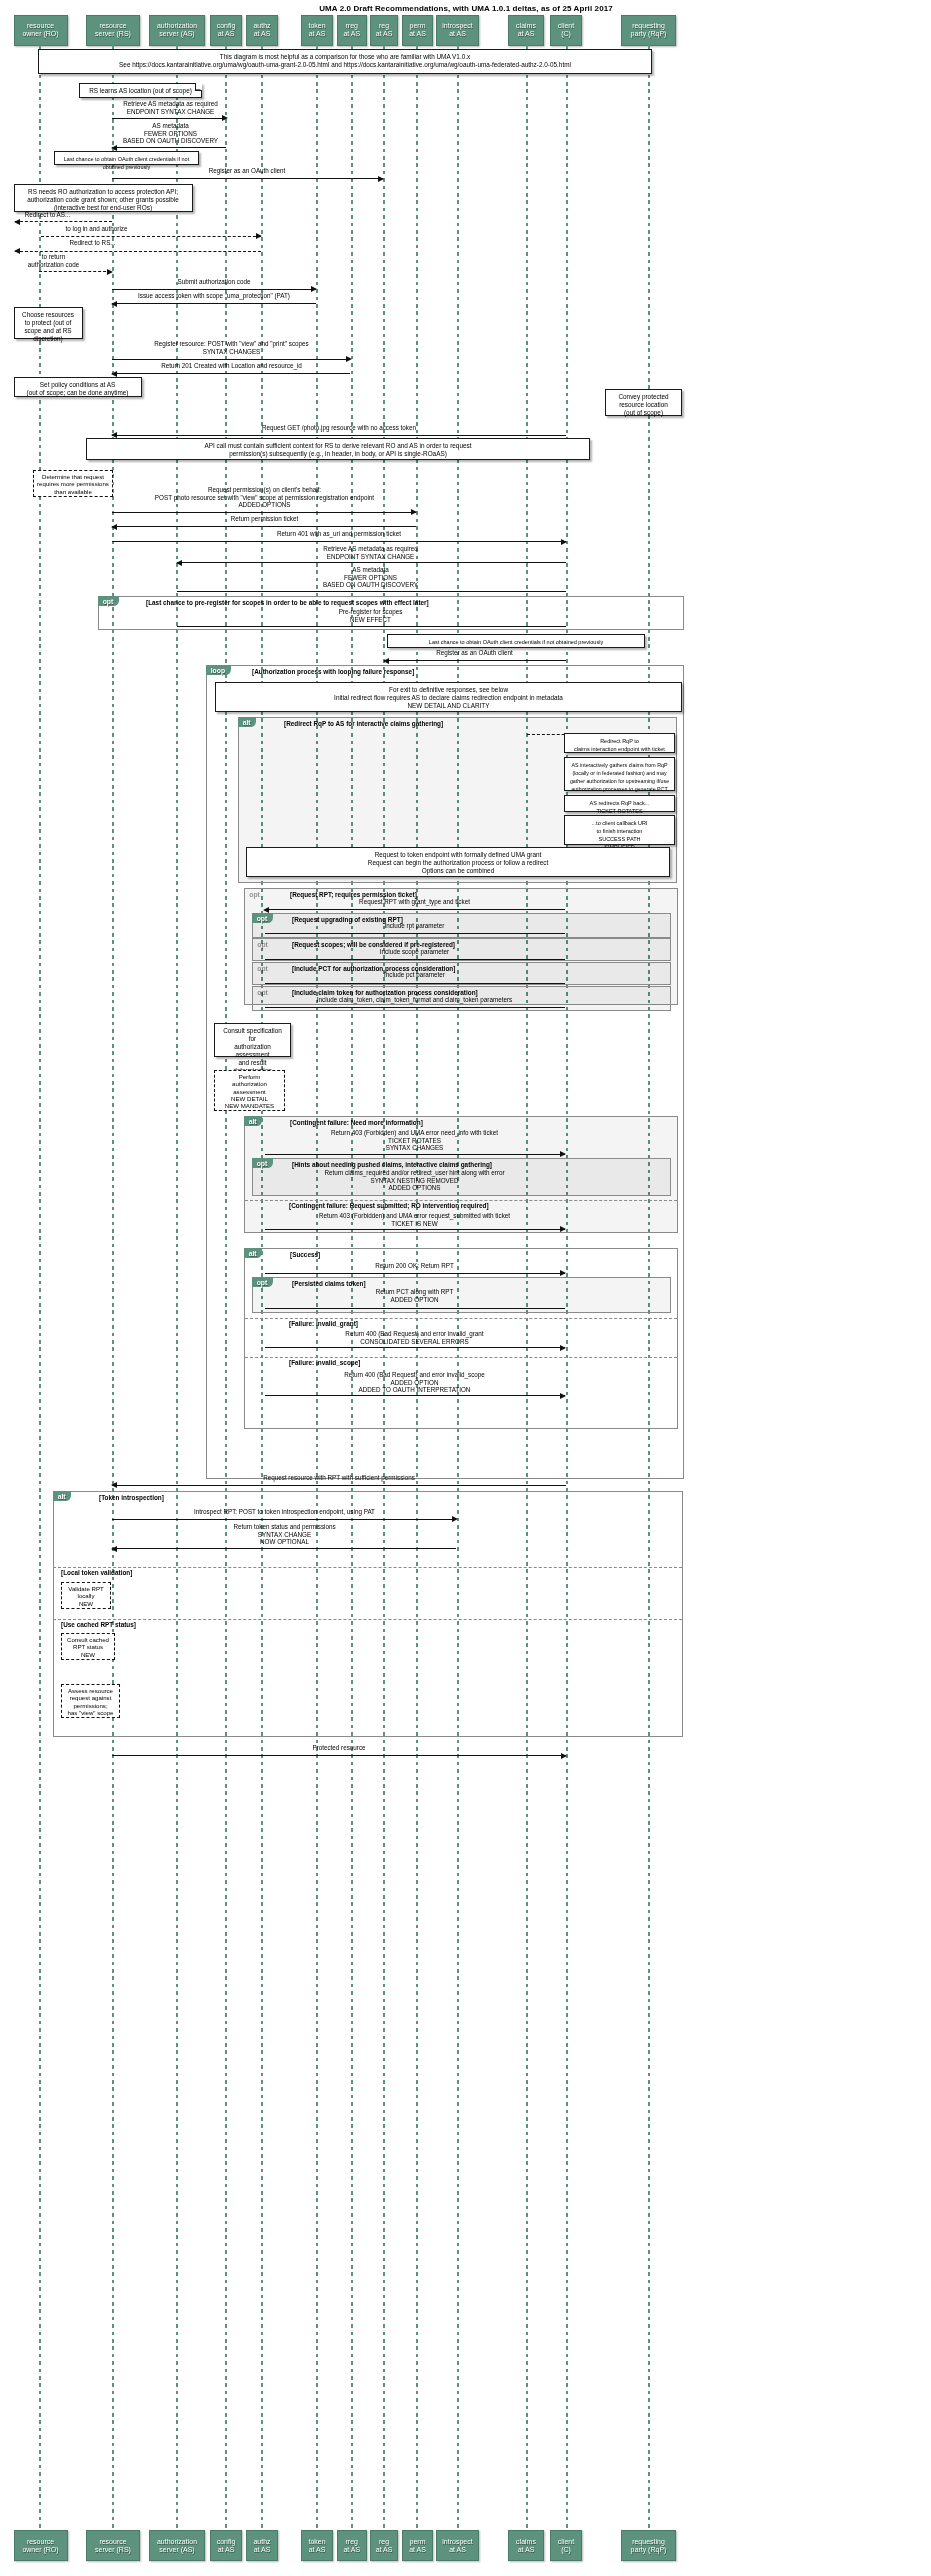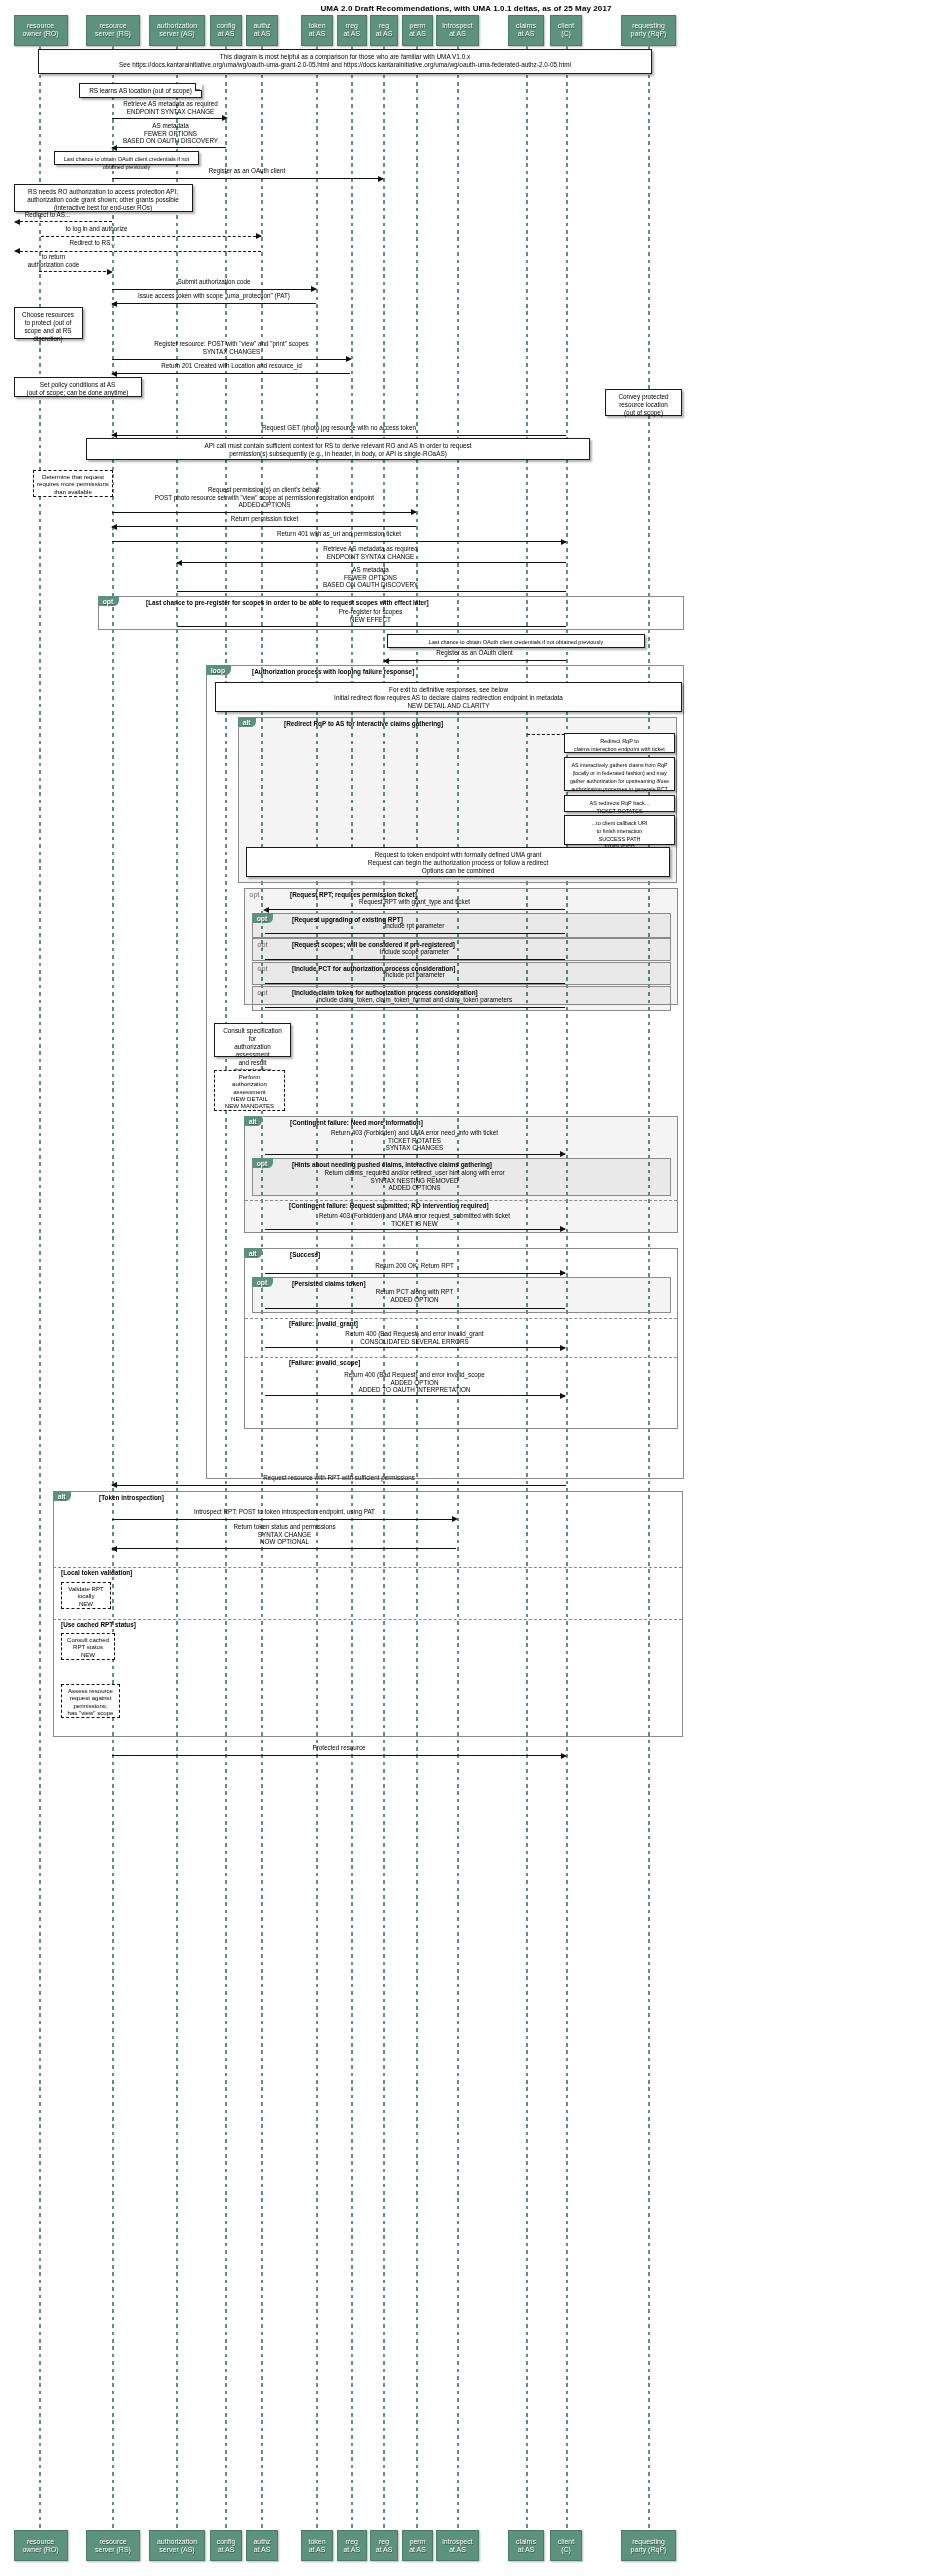--- a/index.html
+++ b/index.html
@@ -128,21 +128,21 @@
   .divider-guard{
     position:absolute; font-size:6.4px; font-weight:bold;
     white-space:nowrap; z-index:3;
   }
 </style>
 </head>
 <body>
 
 <div id="diagram">
 
-  <div class="title">UMA 2.0 Draft Recommendations, with UMA 1.0.1 deltas, as of 25 May 2017</div>
+  <div class="title">UMA 2.0 Draft Recommendations, with UMA 1.0.1 deltas, as of 25 April 2017</div>
 
   <div class="plabel" style="left:13.5px;top:14.7px;width:54px;height:31px;">
     <span>resource</span>
     <span>owner (RO)</span>
   </div>
   <div class="plabel" style="left:86px;top:14.7px;width:54px;height:31px;">
     <span>resource</span>
     <span>server (RS)</span>
   </div>
   <div class="plabel" style="left:149px;top:14.7px;width:56px;height:31px;">

